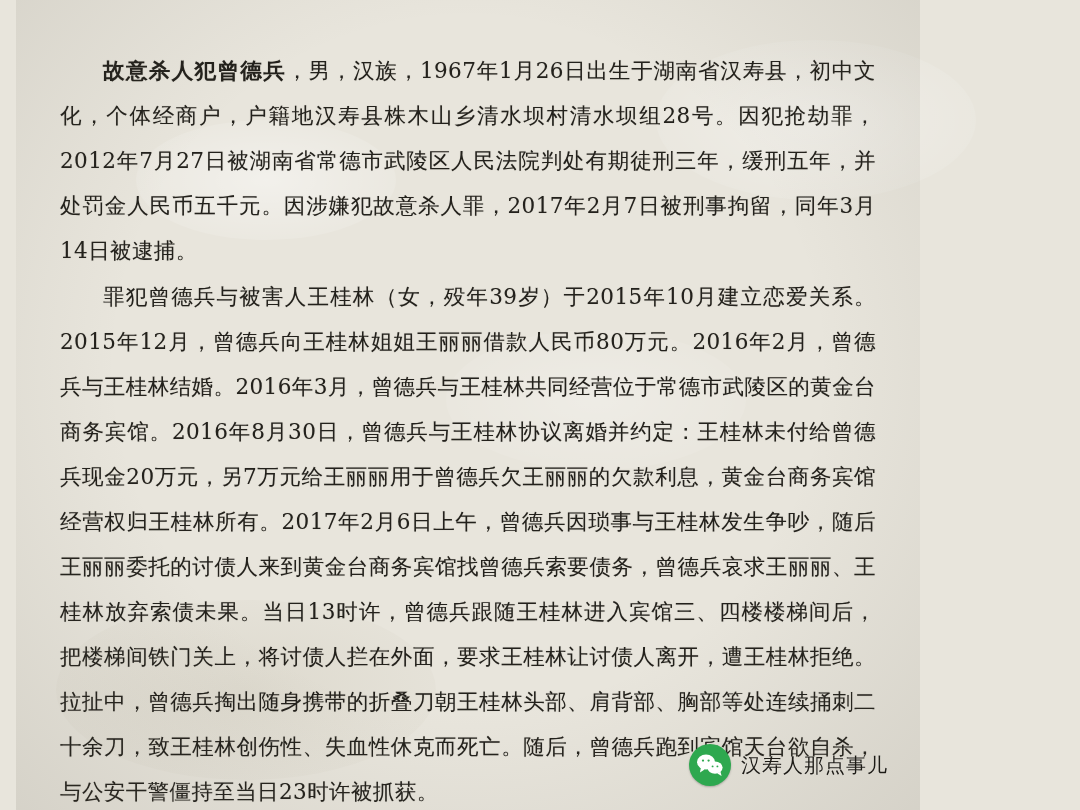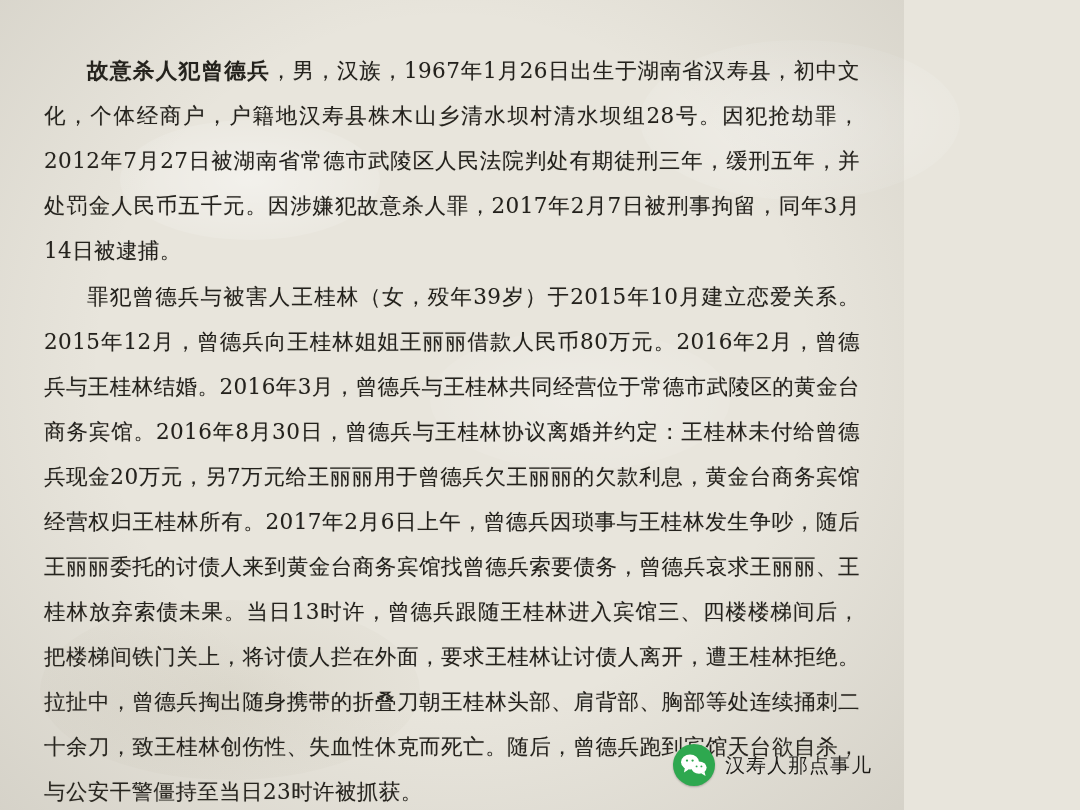--- a/index.html
+++ b/index.html
@@ -16,20 +16,21 @@
   #page {
     position: relative;
     width: 904px;
     height: 810px;
     background:
       radial-gradient(ellipse at 20% 15%, rgba(255,255,255,0.55), rgba(255,255,255,0) 55%),
       radial-gradient(ellipse at 85% 80%, rgba(215,210,196,0.55), rgba(255,255,255,0) 60%),
       linear-gradient(165deg, #efece3 0%, #e9e6dc 35%, #e4e1d6 70%, #dedac e 100%),
       #e8e5dc;
     box-sizing: border-box;
+    margin-left: 16px;
   }
   
   .blotch {
     position: absolute;
     border-radius: 50%;
     pointer-events: none;
   }
   .b1 { left: 120px; top: 120px; width: 260px; height: 120px; background: radial-gradient(ellipse, rgba(255,255,255,0.45), rgba(255,255,255,0)); }
   .b2 { left: 640px; top: 40px;  width: 320px; height: 160px; background: radial-gradient(ellipse, rgba(255,255,255,0.35), rgba(255,255,255,0)); }
   .b3 { left: 40px;  top: 600px; width: 380px; height: 180px; background: radial-gradient(ellipse, rgba(206,201,186,0.40), rgba(255,255,255,0)); }

